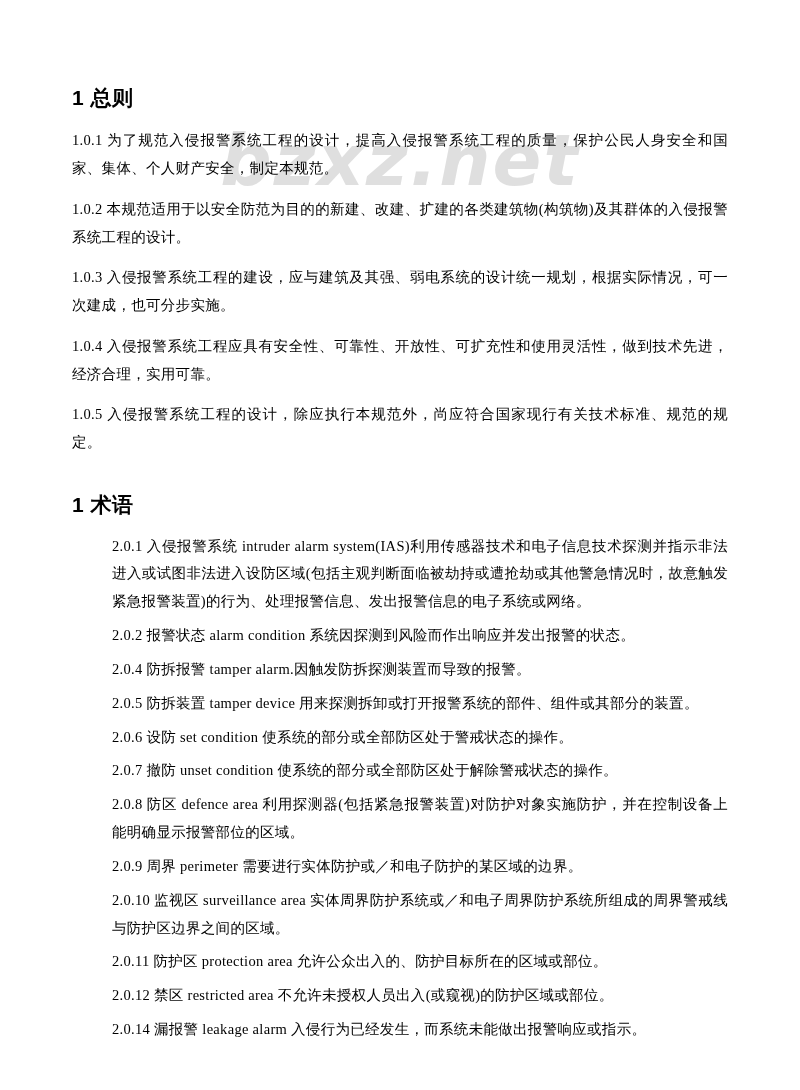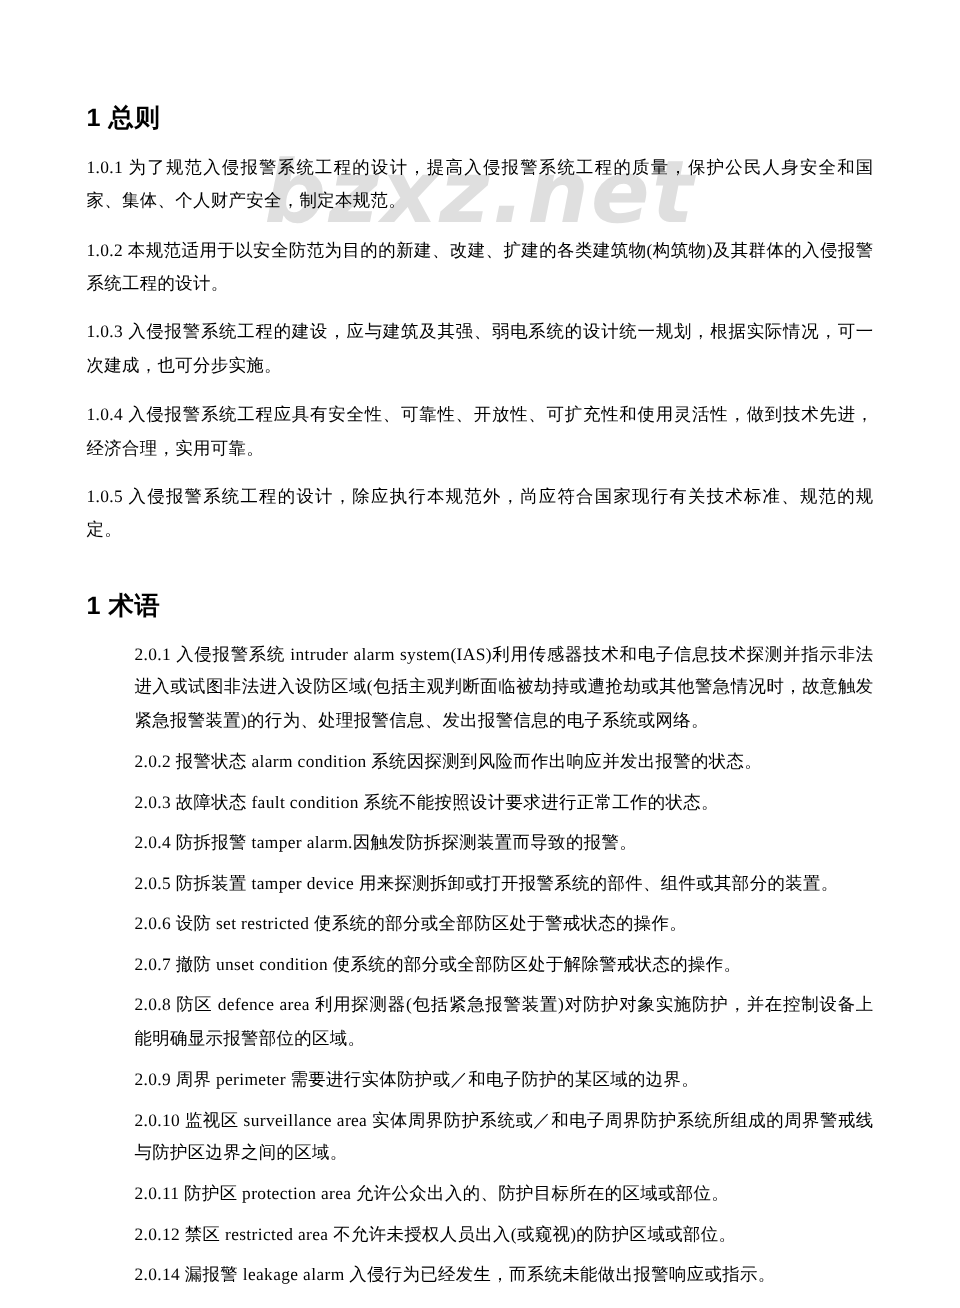--- a/index.html
+++ b/index.html
@@ -80,24 +80,23 @@
       <p class="para">1.0.2 本规范适用于以安全防范为目的的新建、改建、扩建的各类建筑物(构筑物)及其群体的入侵报警系统工程的设计。</p>
       <p class="para">1.0.3 入侵报警系统工程的建设，应与建筑及其强、弱电系统的设计统一规划，根据实际情况，可一次建成，也可分步实施。</p>
       <p class="para">1.0.4 入侵报警系统工程应具有安全性、可靠性、开放性、可扩充性和使用灵活性，做到技术先进，经济合理，实用可靠。</p>
       <p class="para">1.0.5 入侵报警系统工程的设计，除应执行本规范外，尚应符合国家现行有关技术标准、规范的规定。</p>
     </div>
 
     <div class="block2">
       <h2 class="sec-title second">1 术语</h2>
       <p class="para sec2-first">2.0.1 入侵报警系统 intruder alarm system(IAS)利用传感器技术和电子信息技术探测并指示非法进入或试图非法进入设防区域(包括主观判断面临被劫持或遭抢劫或其他警急情况时，故意触发紧急报警装置)的行为、处理报警信息、发出报警信息的电子系统或网络。</p>
       <p class="para">2.0.2 报警状态 alarm condition 系统因探测到风险而作出响应并发出报警的状态。</p>
-      <p class="para">2.0.3 故障状态 fault condition 系统不能按照设计要求进行正常工作的状态。</p>
       <p class="para">2.0.4 防拆报警 tamper alarm.因触发防拆探测装置而导致的报警。</p>
       <p class="para">2.0.5 防拆装置 tamper device 用来探测拆卸或打开报警系统的部件、组件或其部分的装置。</p>
-      <p class="para">2.0.6 设防 set restricted 使系统的部分或全部防区处于警戒状态的操作。</p>
+      <p class="para">2.0.6 设防 set condition 使系统的部分或全部防区处于警戒状态的操作。</p>
       <p class="para">2.0.7 撤防 unset condition 使系统的部分或全部防区处于解除警戒状态的操作。</p>
       <p class="para">2.0.8 防区 defence area 利用探测器(包括紧急报警装置)对防护对象实施防护，并在控制设备上能明确显示报警部位的区域。</p>
       <p class="para">2.0.9 周界 perimeter 需要进行实体防护或／和电子防护的某区域的边界。</p>
       <p class="para">2.0.10 监视区 surveillance area 实体周界防护系统或／和电子周界防护系统所组成的周界警戒线与防护区边界之间的区域。</p>
       <p class="para">2.0.11 防护区 protection area 允许公众出入的、防护目标所在的区域或部位。</p>
       <p class="para">2.0.12 禁区 restricted area 不允许未授权人员出入(或窥视)的防护区域或部位。</p>
       <p class="para">2.0.14 漏报警 leakage alarm 入侵行为已经发生，而系统未能做出报警响应或指示。</p>
     </div>
 
   </div>

